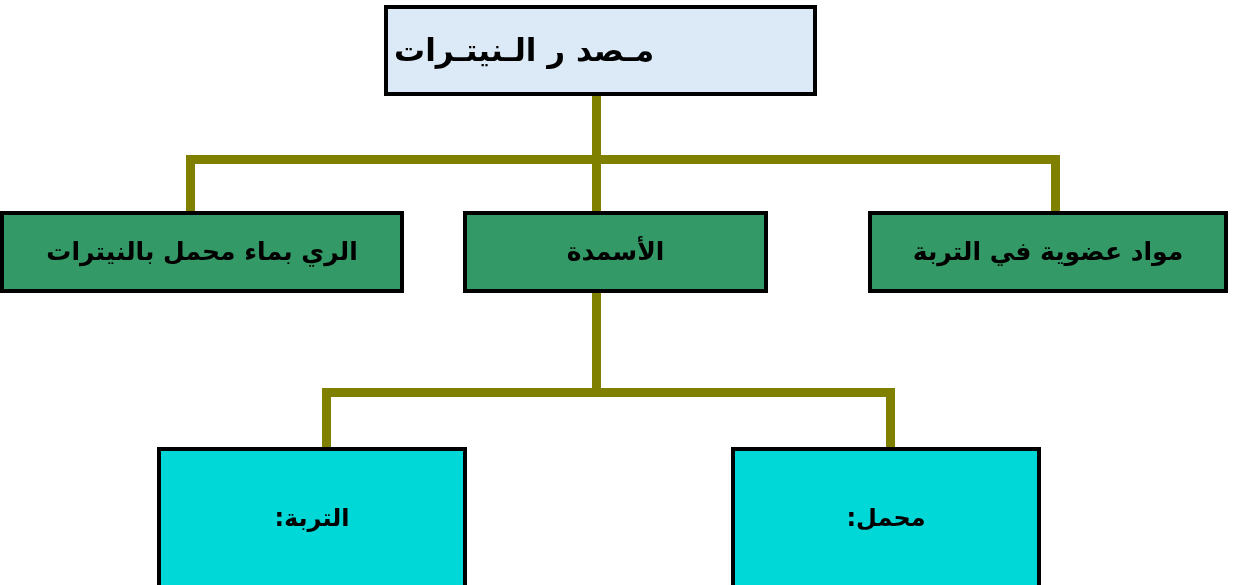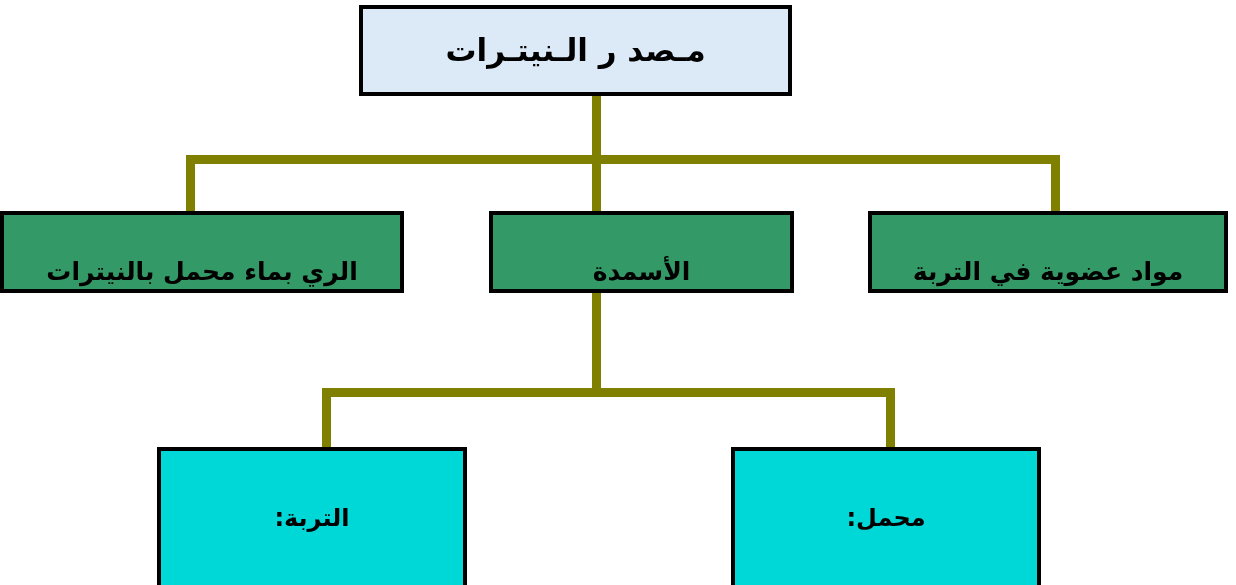--- a/index.html
+++ b/index.html
@@ -49,31 +49,30 @@
 
   
   .node--root {
     background: #dce9f7;
     font-size: 31px;
     letter-spacing: 0.5px;
   }
   .node--branch {
     background: #339966;
     font-size: 25px;
-    justify-content: flex-end;
   }
   .node--leaf {
     background: #00d8d8;
     font-size: 24px;
   }
 
   
-  #node-root      { left: 359px; top: 5px;   width: 433px; height: 91px; }
+  #node-root      { left: 384px; top: 5px;   width: 433px; height: 91px; align-items: flex-end; }
   #node-irrigation{ left: 0px;   top: 211px; width: 404px; height: 82px; }
-  #node-fertilizer{ left: 489px; top: 211px; width: 305px; height: 82px; }
+  #node-fertilizer{ left: 463px; top: 211px; width: 305px; height: 82px; }
   #node-organic-soil { left: 868px; top: 211px; width: 360px; height: 82px; }
   #node-mineral   { left: 157px; top: 447px; width: 310px; height: 142px; }
   #node-organic   { left: 731px; top: 447px; width: 310px; height: 142px; }
 
   
   
   #conn-root-stem   { left: 592px; top: 95px;  width: 9px;   height: 66px; }
   
   #conn-upper-bus   { left: 186px; top: 155px; width: 874px; height: 9px; }
   

